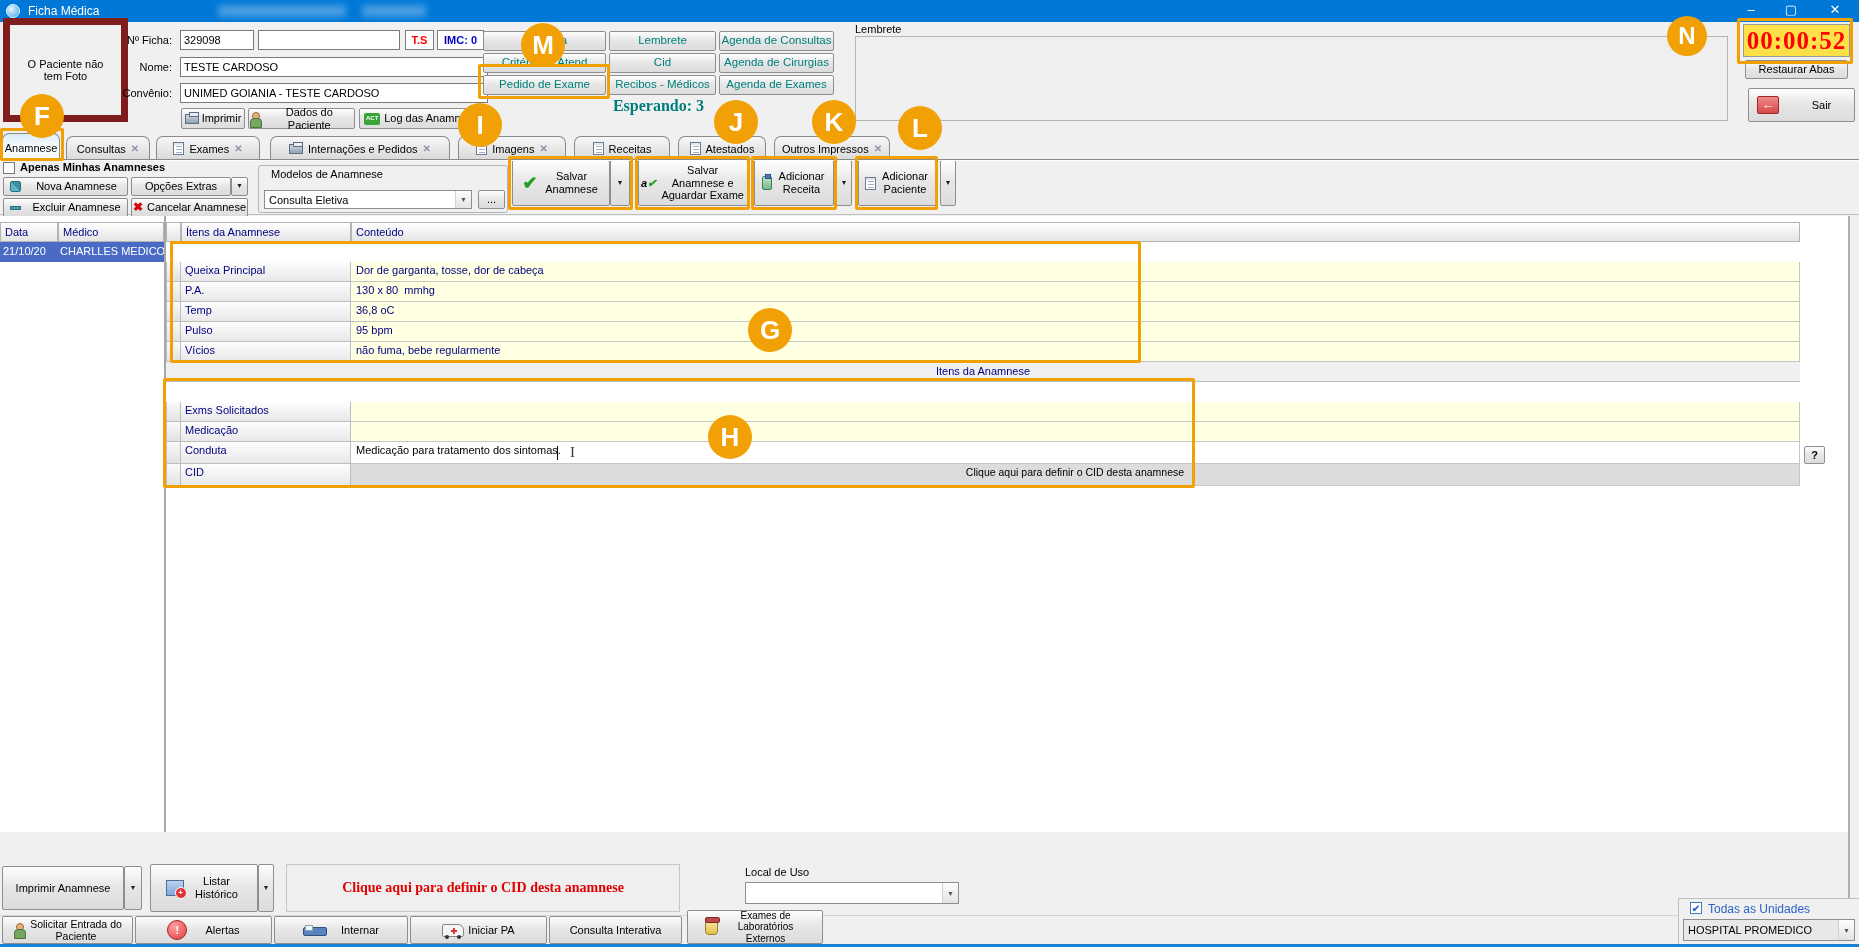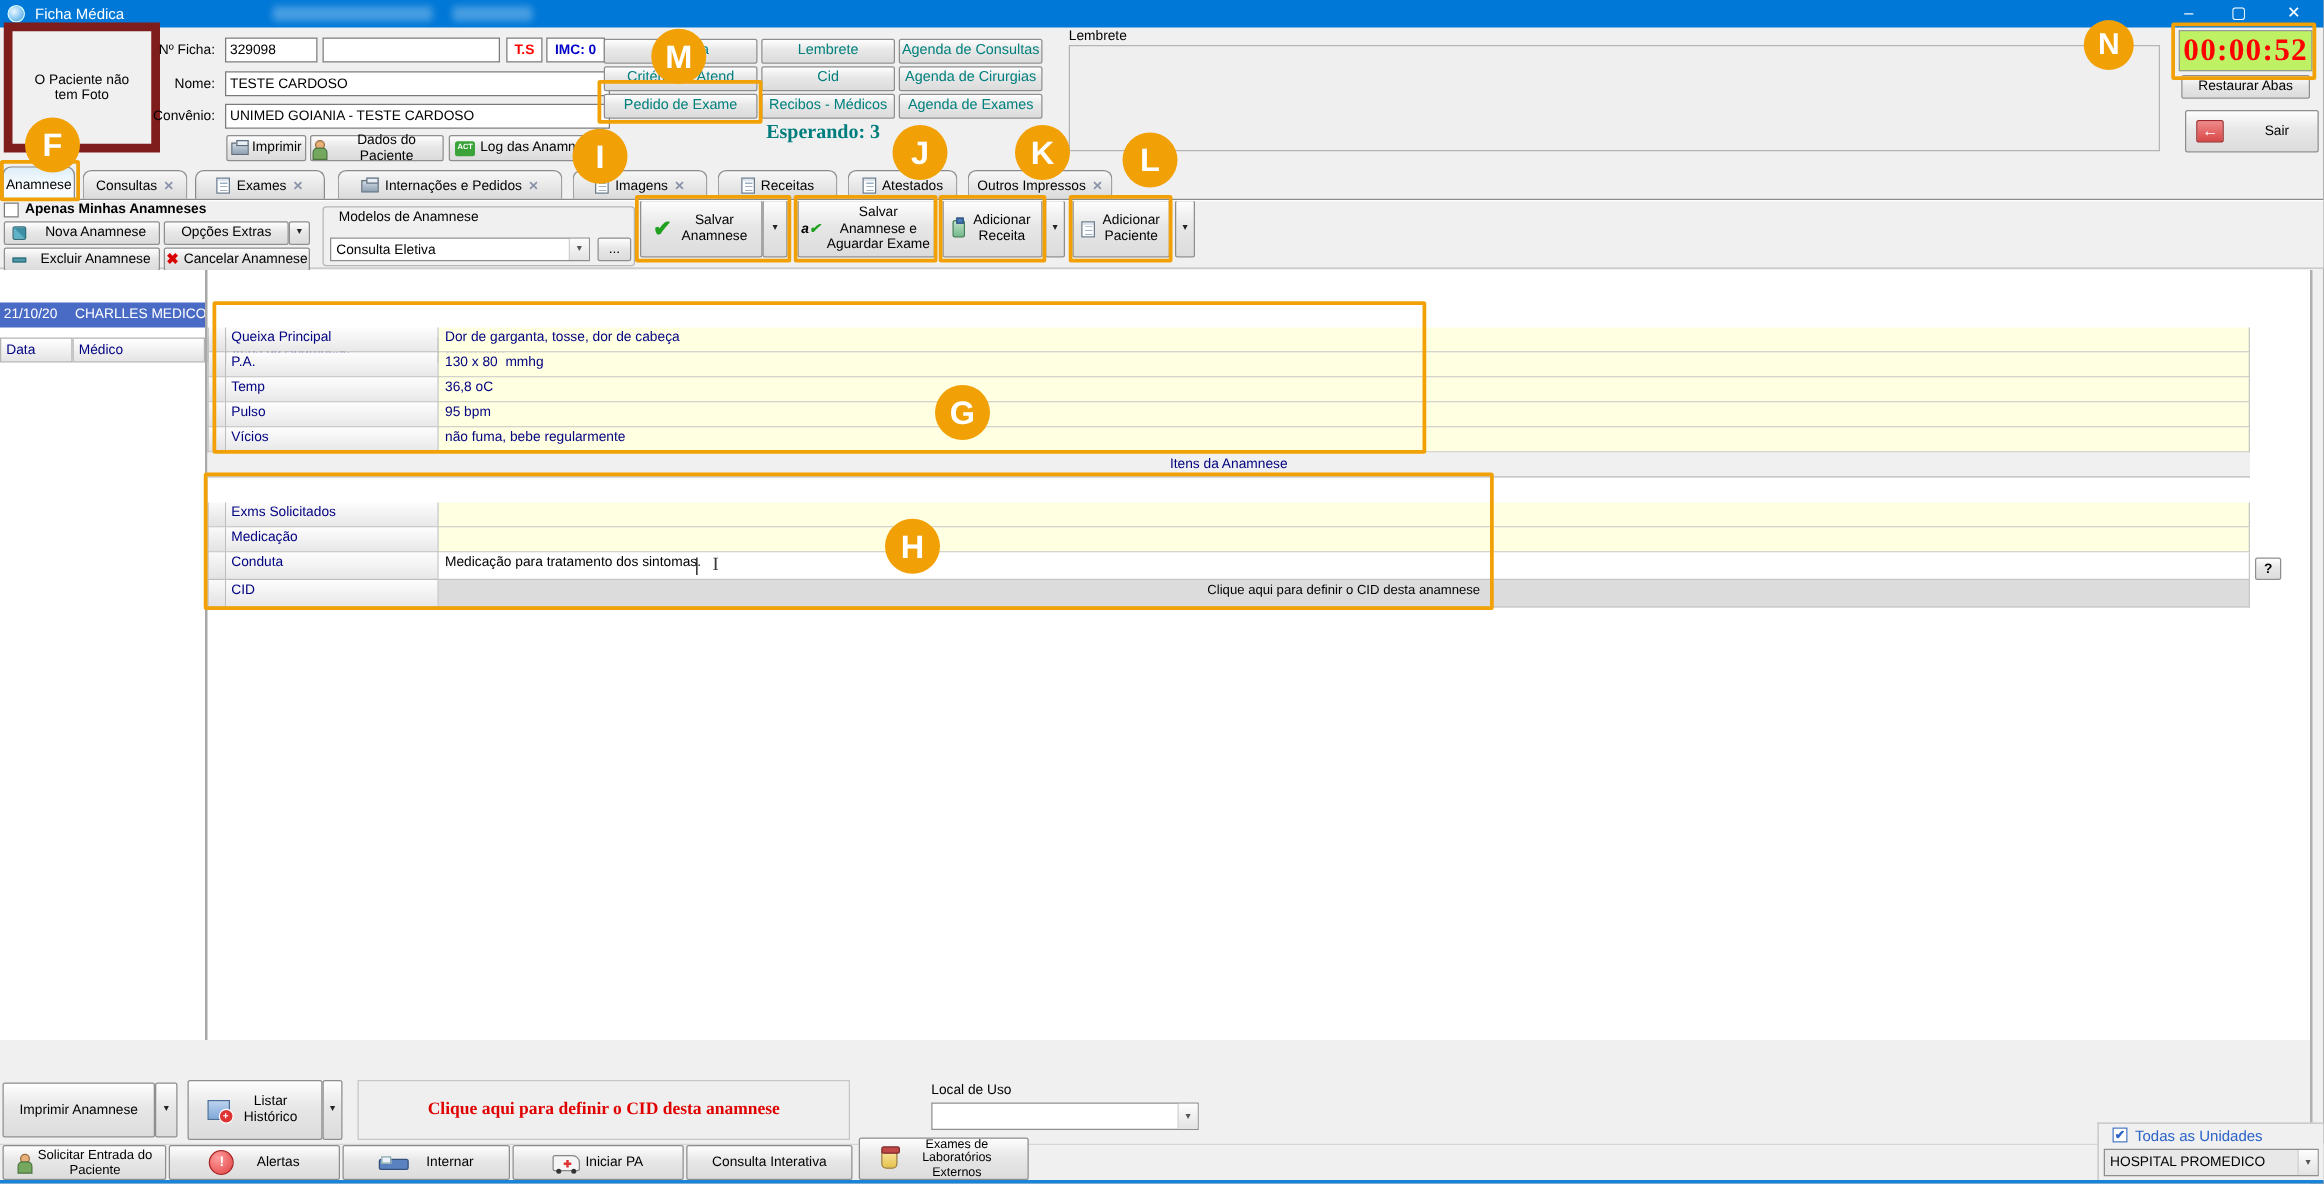--- a/index.html
+++ b/index.html
@@ -40,21 +40,21 @@
   .tab .x { color:#8a93a8; font-size:10px; font-weight:bold; }
   .ic-doc { width:11px; height:13px; background:#fff; border:1px solid #6b7a8d;
     box-shadow:inset 0 2px 0 #dde6ee; position:relative; }
   .ic-doc::after { content:""; position:absolute; left:2px; top:3px; width:6px; height:7px;
     background:repeating-linear-gradient(#9db0c4 0 1px, transparent 1px 3px); }
   .ic-printer { width:14px; height:10px; background:linear-gradient(#cfd8e2,#8fa2b5); border:1px solid #5d6d7e; position:relative; }
   .ic-printer::before { content:""; position:absolute; left:3px; top:-3px; width:8px; height:3px; background:#e8eef4; border:1px solid #5d6d7e; }
 
   
   .hcell { background:linear-gradient(#ffffff,#e4e4e4); border:1px solid #b4b4b4; color:#000080;
-    display:flex; align-items:center; padding:0 4px;margin-top:48px; }
+    display:flex; align-items:center; padding:0 4px; }
   .trow { position:absolute; left:166px; width:1634px; display:flex; }
   .ind { width:15px; background:linear-gradient(#fafafa,#e2e2e2); border:1px solid #bdbdbd; border-top:none; }
   .lab { width:170px; background:linear-gradient(#fdfdfd,#e8e8e8); border:1px solid #bdbdbd; border-top:none;
     border-left:none; color:#000080; padding:2px 4px; }
   .val { flex:1; background:#ffffe1; border-bottom:1px solid #c6c6c6; border-right:1px solid #c6c6c6;
     color:#000080; padding:2px 5px; white-space:pre; }
   .ghdr { position:absolute; left:166px; width:1634px; background:#f0f0f0; border-bottom:1px solid #bdbdbd;
     color:#000080; text-align:center; padding-top:3px; }
 
   
@@ -166,21 +166,21 @@
     </div>
   <div class="abs btn teal" style="left:719px;top:75px;width:115px;height:20px">
       <span>Agenda de Exames</span>
     </div>
 
   <div class="abs" style="left:483px;top:97px;width:351px;text-align:center;font-family:'Liberation Serif',serif;font-size:16px;font-weight:bold;color:#007d7d">Esperando: 3</div>
 
   <span class="abs" style="left:855px;top:23px">Lembrete</span>
   <div class="abs" style="left:855px;top:36px;width:873px;height:85px;border:1px solid #b5b5b5;background:#efefef"></div>
 
-  <div class="abs" style="left:1743px;top:24px;width:107px;height:33px;background:#bef264;border:1px solid #9a9a9a;display:flex;align-items:center;justify-content:center;font-family:'Liberation Serif',serif;font-size:25px;font-weight:bold;color:#ff0000;letter-spacing:1px">00:00:52</div>
+  <div class="abs" style="left:1743px;top:24px;width:107px;height:33px;background:#fde047;border:1px solid #9a9a9a;display:flex;align-items:center;justify-content:center;font-family:'Liberation Serif',serif;font-size:25px;font-weight:bold;color:#ff0000;letter-spacing:1px">00:00:52</div>
   <div class="abs btn" style="left:1745px;top:60px;width:103px;height:19px">
       <span>Restaurar Abas</span>
     </div>
   <div class="abs btn" style="left:1748px;top:88px;width:107px;height:34px;gap:10px;justify-content:flex-start;padding-left:8px">
     <span class="ic-exit">←</span>
     <span style="flex:1;text-align:center">Sair</span>
   </div>
 
   <div class="abs" style="left:0;top:159px;width:1859px;height:2px;background:#fdfdfd;border-top:1px solid #8a8a8a;z-index:2"></div>
 

